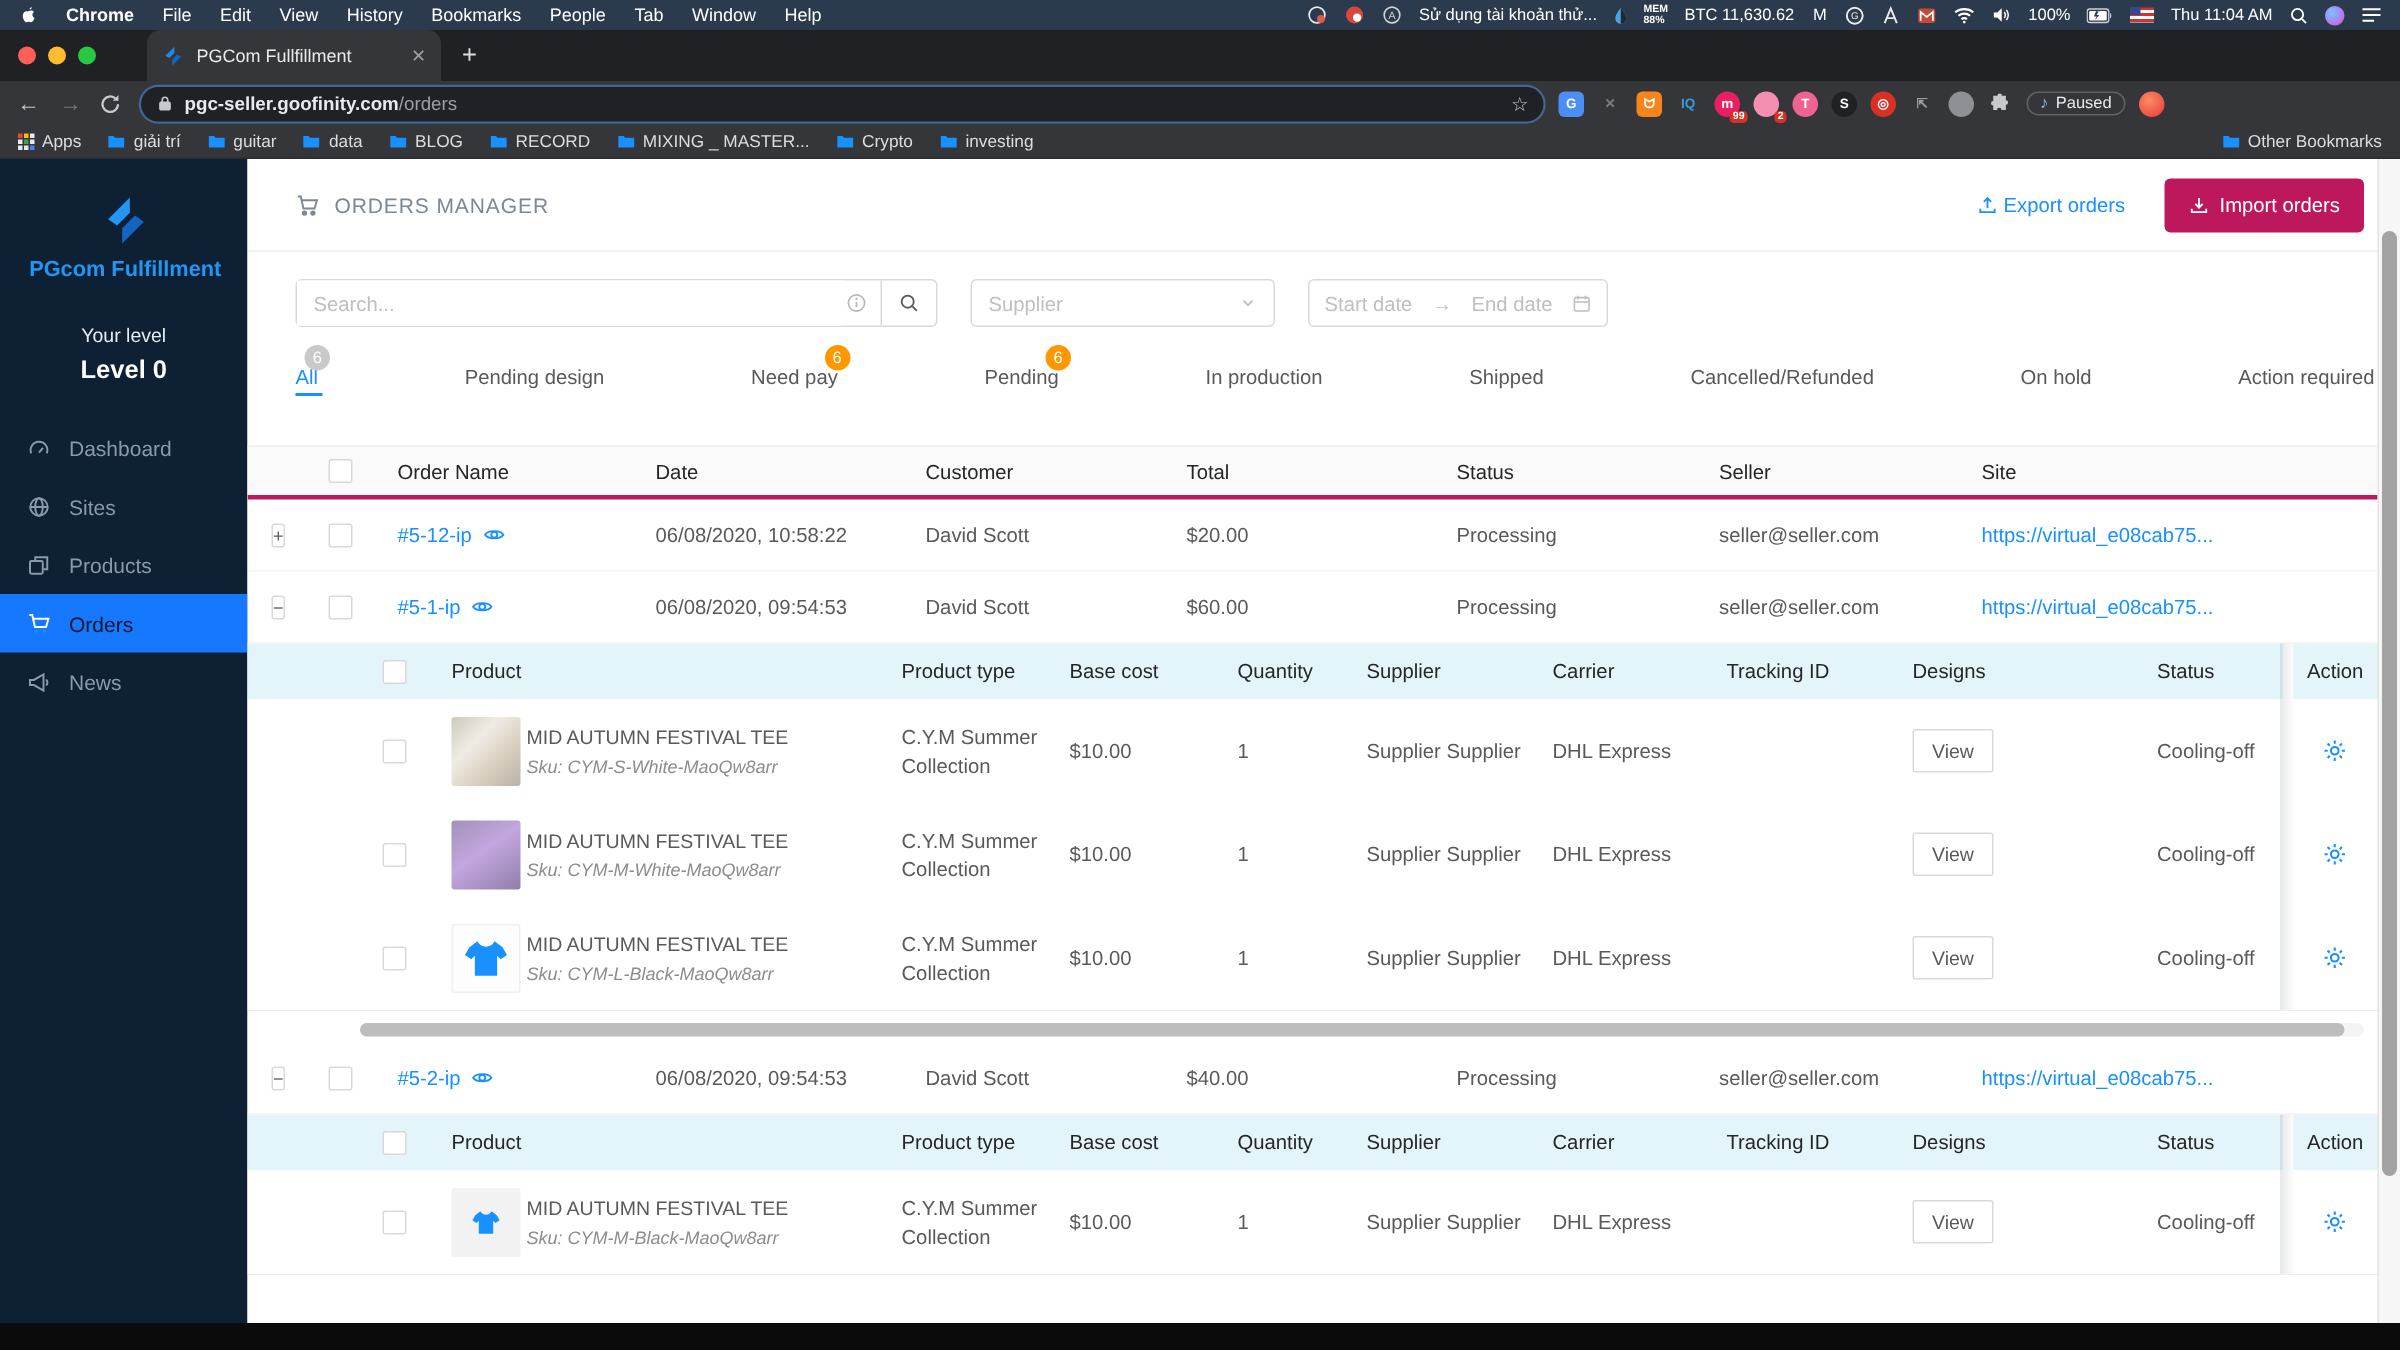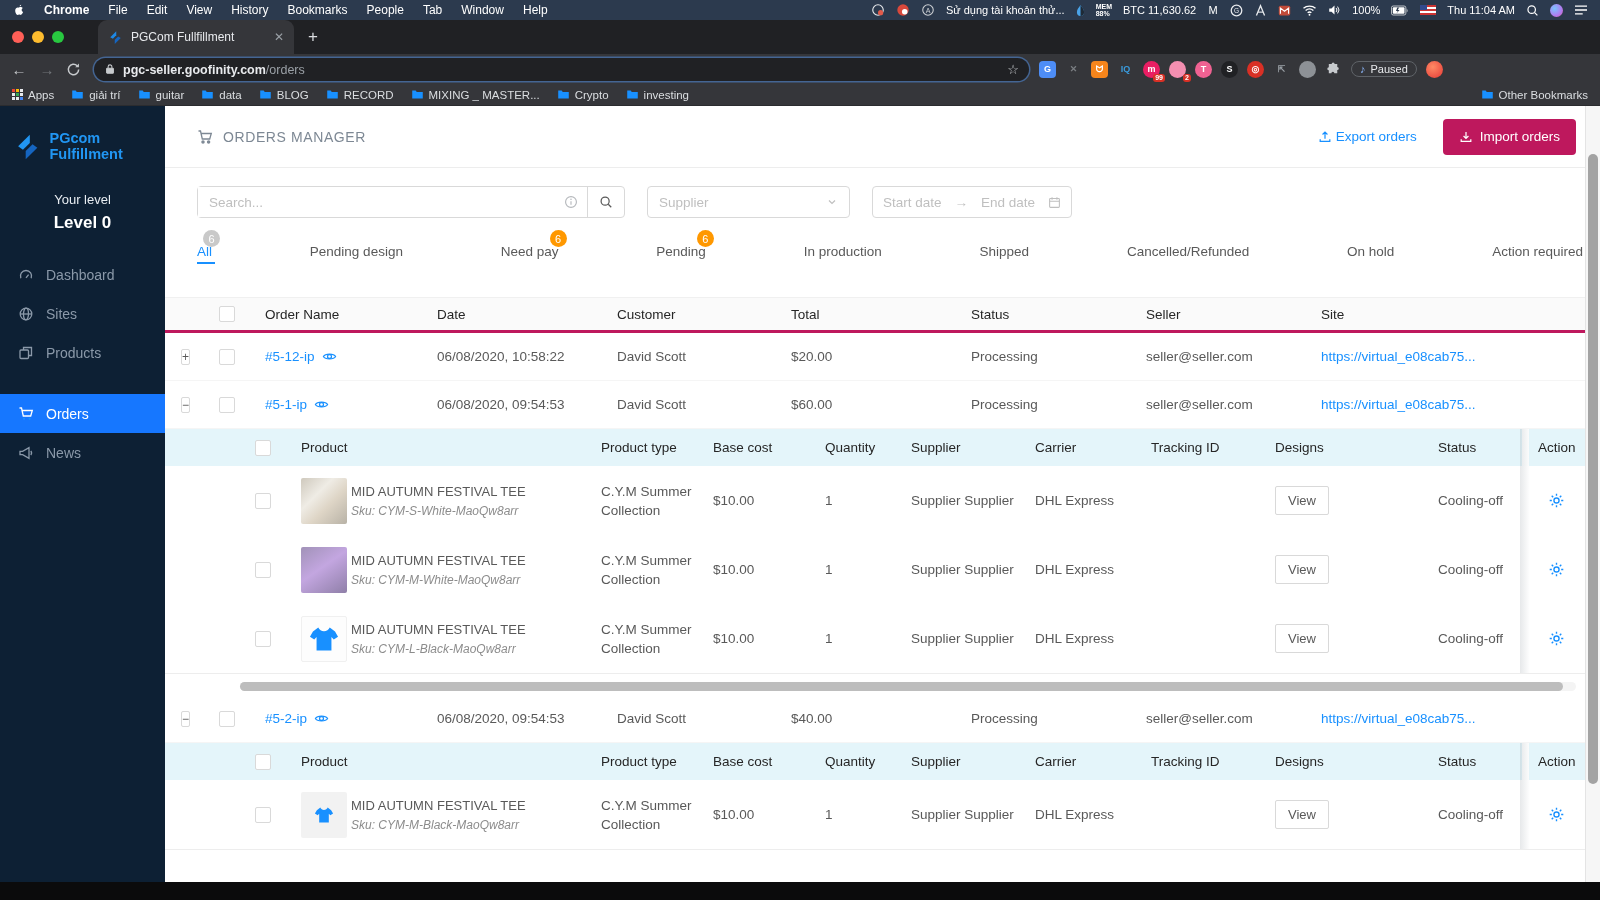--- a/index.html
+++ b/index.html
@@ -50,28 +50,28 @@
   .appsgrid i { width:3px; height:3px; background:#e8eaed; }
   .appsgrid i:nth-child(1){background:#ea4335}.appsgrid i:nth-child(2){background:#fbbc05}.appsgrid i:nth-child(5){background:#34a853}.appsgrid i:nth-child(9){background:#4285f4}
   #bmbar .other { margin-left:auto; display:flex; align-items:center; gap:5px; }
 
   
   #app { top:106px; bottom:18px; display:flex; background:#fff; }
   #bottomstrip { bottom:0; height:18px; background:#0b0b0c; }
 
   
   #sidebar { width:165px; background:#0d2034; flex:none; color:#8b99a9; }
-  .brand { display:flex; gap:8px; padding:24px 12px 10px 14px; }
+  .brand { display:flex; align-items:center; gap:8px; padding:24px 12px 10px 14px;flex-direction:column; }
   .brand .name { color:#2196f3; font-size:14.5px; font-weight:bold; }
   .level-label { text-align:center; color:#e8edf2; font-size:13px; margin-top:18px; }
   .level-value { text-align:center; color:#fff; font-size:17px; font-weight:bold; margin-top:6px; }
   .nav { margin-top:22px; }
   .nav-item { display:flex; align-items:center; gap:12px; height:39px; padding:0 18px; font-size:14px; cursor:pointer; }
   .nav-item svg { flex:none; }
-  .nav-item.active { background:#1677ff; color:#ffffff;margin-top:22px; }
+  .nav-item.active { background:#1677ff; color:#0f172a; }
 
   
   #main { flex:1; position:relative; background:#fff; overflow:hidden; }
   #main-header { height:62px; border-bottom:1px solid #ededed; display:flex; align-items:center; padding:0 24px 0 32px; }
   #page-title { display:flex; align-items:center; gap:10px; color:#7d8894; font-size:14px; letter-spacing:.6px; }
   #header-actions { margin-left:auto; display:flex; align-items:center; gap:26px; }
   .export-link { display:flex; align-items:flex-end; gap:4px; color:#1890ff; font-size:13.5px; cursor:pointer; }
   .import-btn { display:flex; align-items:center; gap:7px; background:#be185d; color:#fff; border:none; border-radius:4px; height:36px; padding:0 16px; font-size:13.5px; cursor:pointer; font-family:inherit; }
 
   #filters { display:flex; gap:22px; padding:18px 17px 0 32px; }

